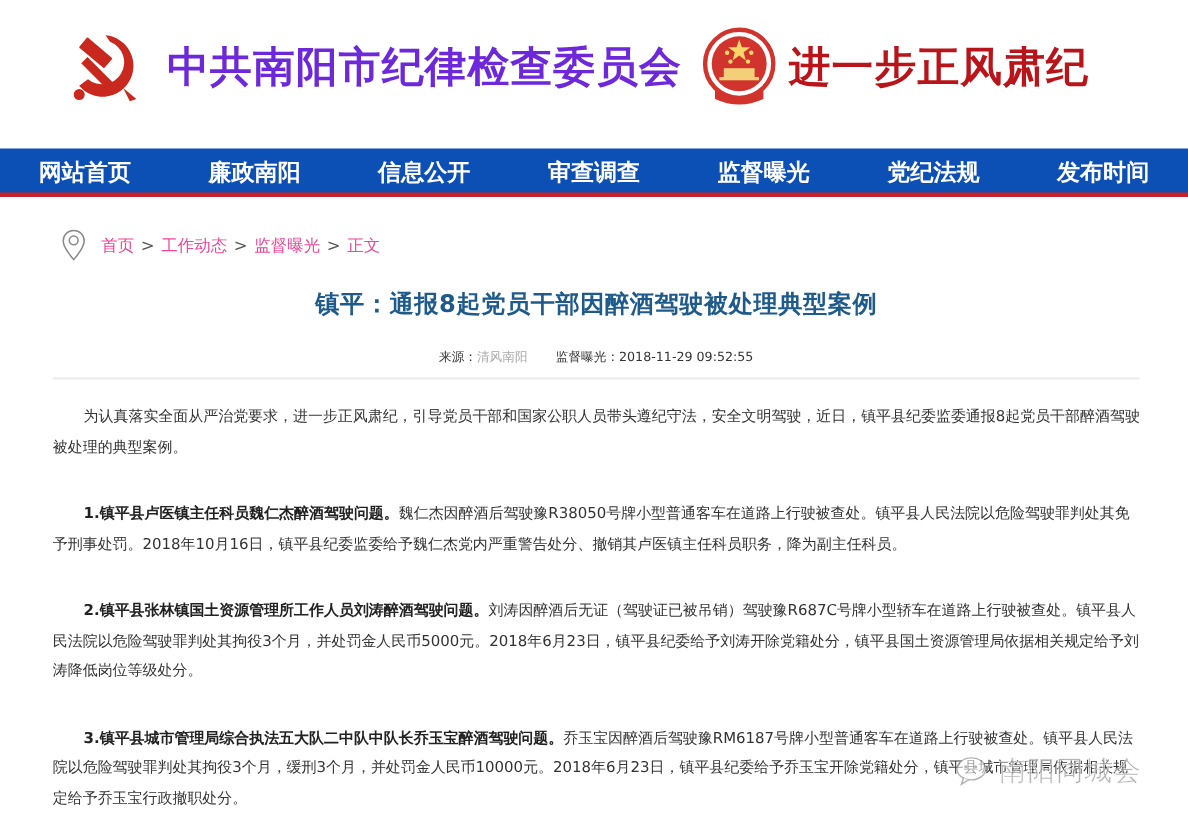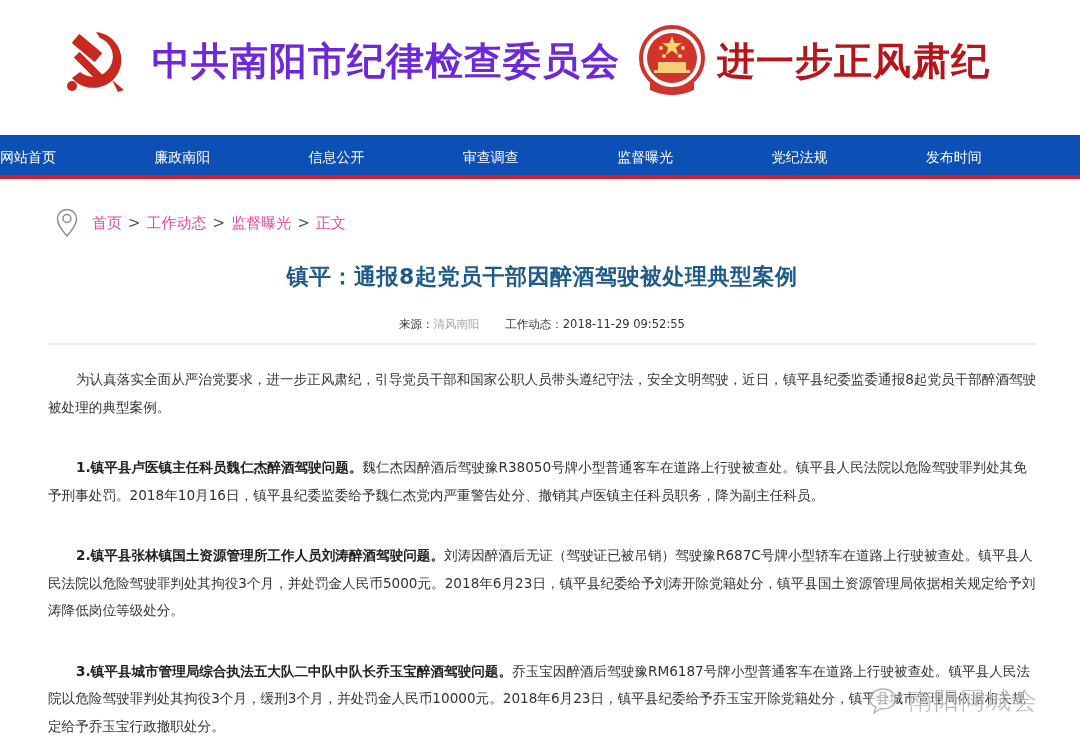--- a/index.html
+++ b/index.html
@@ -8,21 +8,21 @@
 
   
   .banner { position: absolute; left: 0; top: 0; width: 1080px; height: 133px; background: #fff; }
   .logo-left { position: absolute; left: 66px; top: 28px; width: 66px; height: 66px; }
   .title-left { position: absolute; left: 152px; top: 36px; font-family: "DejaVu Serif", "Liberation Serif", serif; font-weight: bold; font-size: 38px; color: #6d28d9; letter-spacing: 1px; line-height: 50px; white-space: nowrap; }
   .emblem { position: absolute; left: 636px; top: 24px; width: 72px; height: 74px; }
   .title-right { position: absolute; left: 717px; top: 36px; font-family: "DejaVu Serif", "Liberation Serif", serif; font-weight: bold; font-size: 38px; color: #b8141a; letter-spacing: 1px; line-height: 50px; white-space: nowrap; }
 
   
   .nav { position: absolute; left: 0; top: 135px; width: 1080px; height: 44px; background: #0c4fb5; border-bottom: 4px solid #cf1f26; display: flex; }
-  .nav-item { flex: 1; color: #fff; font-family: "DejaVu Serif", "Liberation Serif", serif; font-weight: normal; font-size: 14px; line-height: 44px; cursor: pointer; white-space: nowrap; }
+  .nav-item { flex: 1; text-align: center; color: #fff; font-family: "DejaVu Serif", "Liberation Serif", serif; font-weight: bold; font-size: 21px; line-height: 44px; cursor: pointer; white-space: nowrap; }
 
   
   .breadcrumb { position: absolute; left: 56px; top: 208px; height: 30px; display: flex; align-items: center; font-size: 15px; color: #444; }
   .pin { width: 22px; height: 30px; margin-right: 14px; }
   .crumb { color: #ec4899; cursor: pointer; }
   .crumb.current { cursor: default; }
   .sep { margin: 0 6px; color: #555; }
 
   
   .article-title { position: absolute; left: 0; width: 1084px; top: 262px; text-align: center; font-size: 22px; font-weight: bold; color: #1e5a8a; letter-spacing: 0.5px; }
@@ -90,21 +90,21 @@
   <span class="crumb">工作动态</span>
   <span class="sep">&gt;</span>
   <span class="crumb">监督曝光</span>
   <span class="sep">&gt;</span>
   <span class="crumb current">正文</span>
 </div>
 
 <h1 class="article-title">镇平：通报8起党员干部因醉酒驾驶被处理典型案例</h1>
 <div class="meta">
   <span>来源：</span><span class="src-val">清风南阳</span>
-  <span>工作动态：</span><span>2018-11-29 09:52:55</span>
+  <span>监督曝光：</span><span>2018-11-29 09:52:55</span>
 </div>
 <div class="divider"></div>
 
 <div class="content">
   <p><span>为认真落实全面从严治党要求，进一步正风肃纪，引导党员干部和国家公职人员带头遵纪守法，安全文明驾驶，近日，镇平县纪委监委通报8起党员干部醉酒驾驶被处理的典型案例。</span></p>
   <p><b>1.镇平县卢医镇主任科员魏仁杰醉酒驾驶问题。</b><span>魏仁杰因醉酒后驾驶豫R38050号牌小型普通客车在道路上行驶被查处。镇平县人民法院以危险驾驶罪判处其免予刑事处罚。2018年10月16日，镇平县纪委监委给予魏仁杰党内严重警告处分、撤销其卢医镇主任科员职务，降为副主任科员。</span></p>
   <p><b>2.镇平县张林镇国土资源管理所工作人员刘涛醉酒驾驶问题。</b><span>刘涛因醉酒后无证（驾驶证已被吊销）驾驶豫R687C号牌小型轿车在道路上行驶被查处。镇平县人民法院以危险驾驶罪判处其拘役3个月，并处罚金人民币5000元。2018年6月23日，镇平县纪委给予刘涛开除党籍处分，镇平县国土资源管理局依据相关规定给予刘涛降低岗位等级处分。</span></p>
   <p><b>3.镇平县城市管理局综合执法五大队二中队中队长乔玉宝醉酒驾驶问题。</b><span>乔玉宝因醉酒后驾驶豫RM6187号牌小型普通客车在道路上行驶被查处。镇平县人民法院以危险驾驶罪判处其拘役3个月，缓刑3个月，并处罚金人民币10000元。2018年6月23日，镇平县纪委给予乔玉宝开除党籍处分，镇平县城市管理局依据相关规定给予乔玉宝行政撤职处分。</span></p>
 </div>
 

